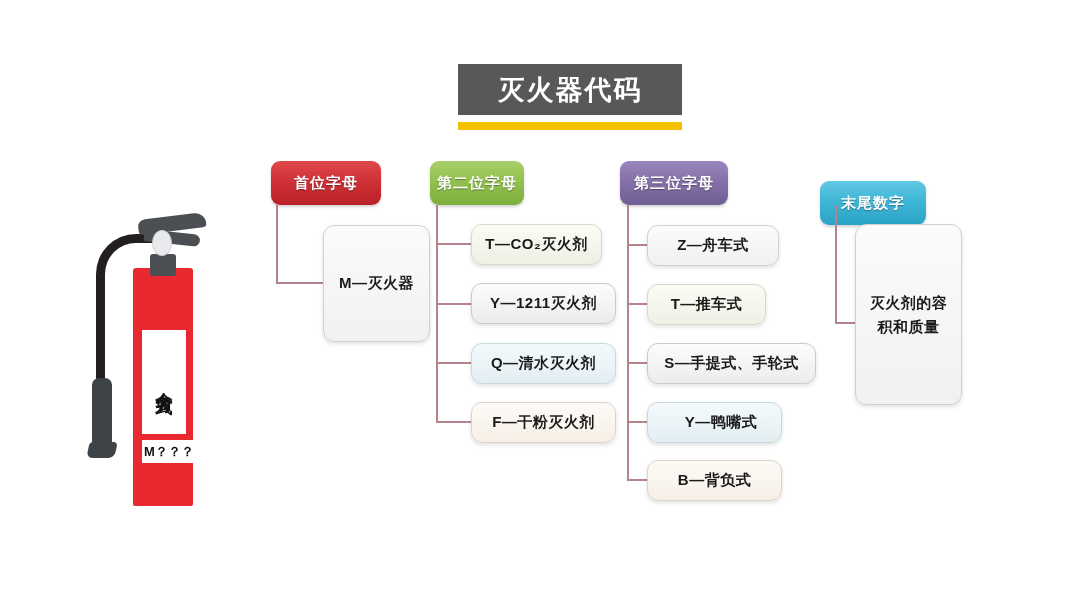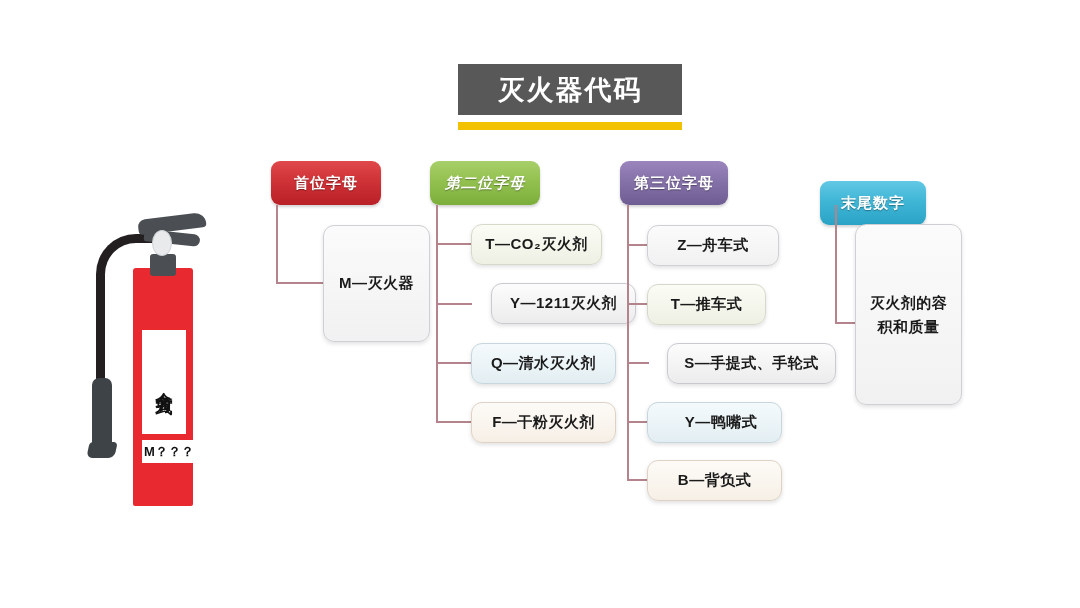--- a/index.html
+++ b/index.html
@@ -84,23 +84,22 @@
   }
   .hdr span{
     color:#ffffff;font-size:15px;font-weight:bold;letter-spacing:1px;
     text-shadow:0 1px 1px rgba(0,0,0,.35);white-space:nowrap;
   }
   .hdr-red{
     left:265px;top:161px;width:110px;
     background:linear-gradient(180deg,#e0484b 0%,#cf3237 45%,#b92027 100%);
   }
   .hdr-green{
-    left:424px;top:161px;width:110px;
+    left:424px;top:161px;width:94px;
     background:linear-gradient(180deg,#a8cf6a 0%,#93c14f 45%,#7cae3c 100%);
-    font-style:italic;
   }
   .hdr-purple{
     left:614px;top:161px;width:108px;
     background:linear-gradient(180deg,#9b85bd 0%,#8572a8 45%,#6f5c92 100%);
   }
   .hdr-blue{
     left:814px;top:161px;width:106px;
     background:linear-gradient(180deg,#62c8e5 0%,#40b6d6 45%,#2aa3c6 100%);
     margin-top:20px;
   }
@@ -116,21 +115,21 @@
     letter-spacing:.5px;
   }
   .node-tall span{
     white-space:normal;line-height:1.55;text-align:center;
     font-size:15px;
   }
 
   
   .t-plain {background:linear-gradient(180deg,#fbfbfb 0%,#f1f1f2 100%);}
   .t-green {background:linear-gradient(180deg,#fbfcf5 0%,#eef0e4 100%);border-color:#d6d9c9;}
-  .t-gray  {background:linear-gradient(180deg,#fcfcfd 0%,#ececed 100%);border-color:#c9c9d2;margin-left:20px;}
+  .t-gray  {background:linear-gradient(180deg,#fcfcfd 0%,#ececed 100%);border-color:#c9c9d2;}
   .t-blue  {background:linear-gradient(180deg,#f4fafc 0%,#e3eef2 100%);border-color:#c6d7de;}
   .t-cream {background:linear-gradient(180deg,#fdfbf7 0%,#f6efe6 100%);border-color:#ddd2c4;}
 
   
   .ln{position:absolute;background:#b4838b;}
   .ln-v{width:1.5px;}
   .ln-h{height:1.5px;}
 </style>
 </head>
 <body>

